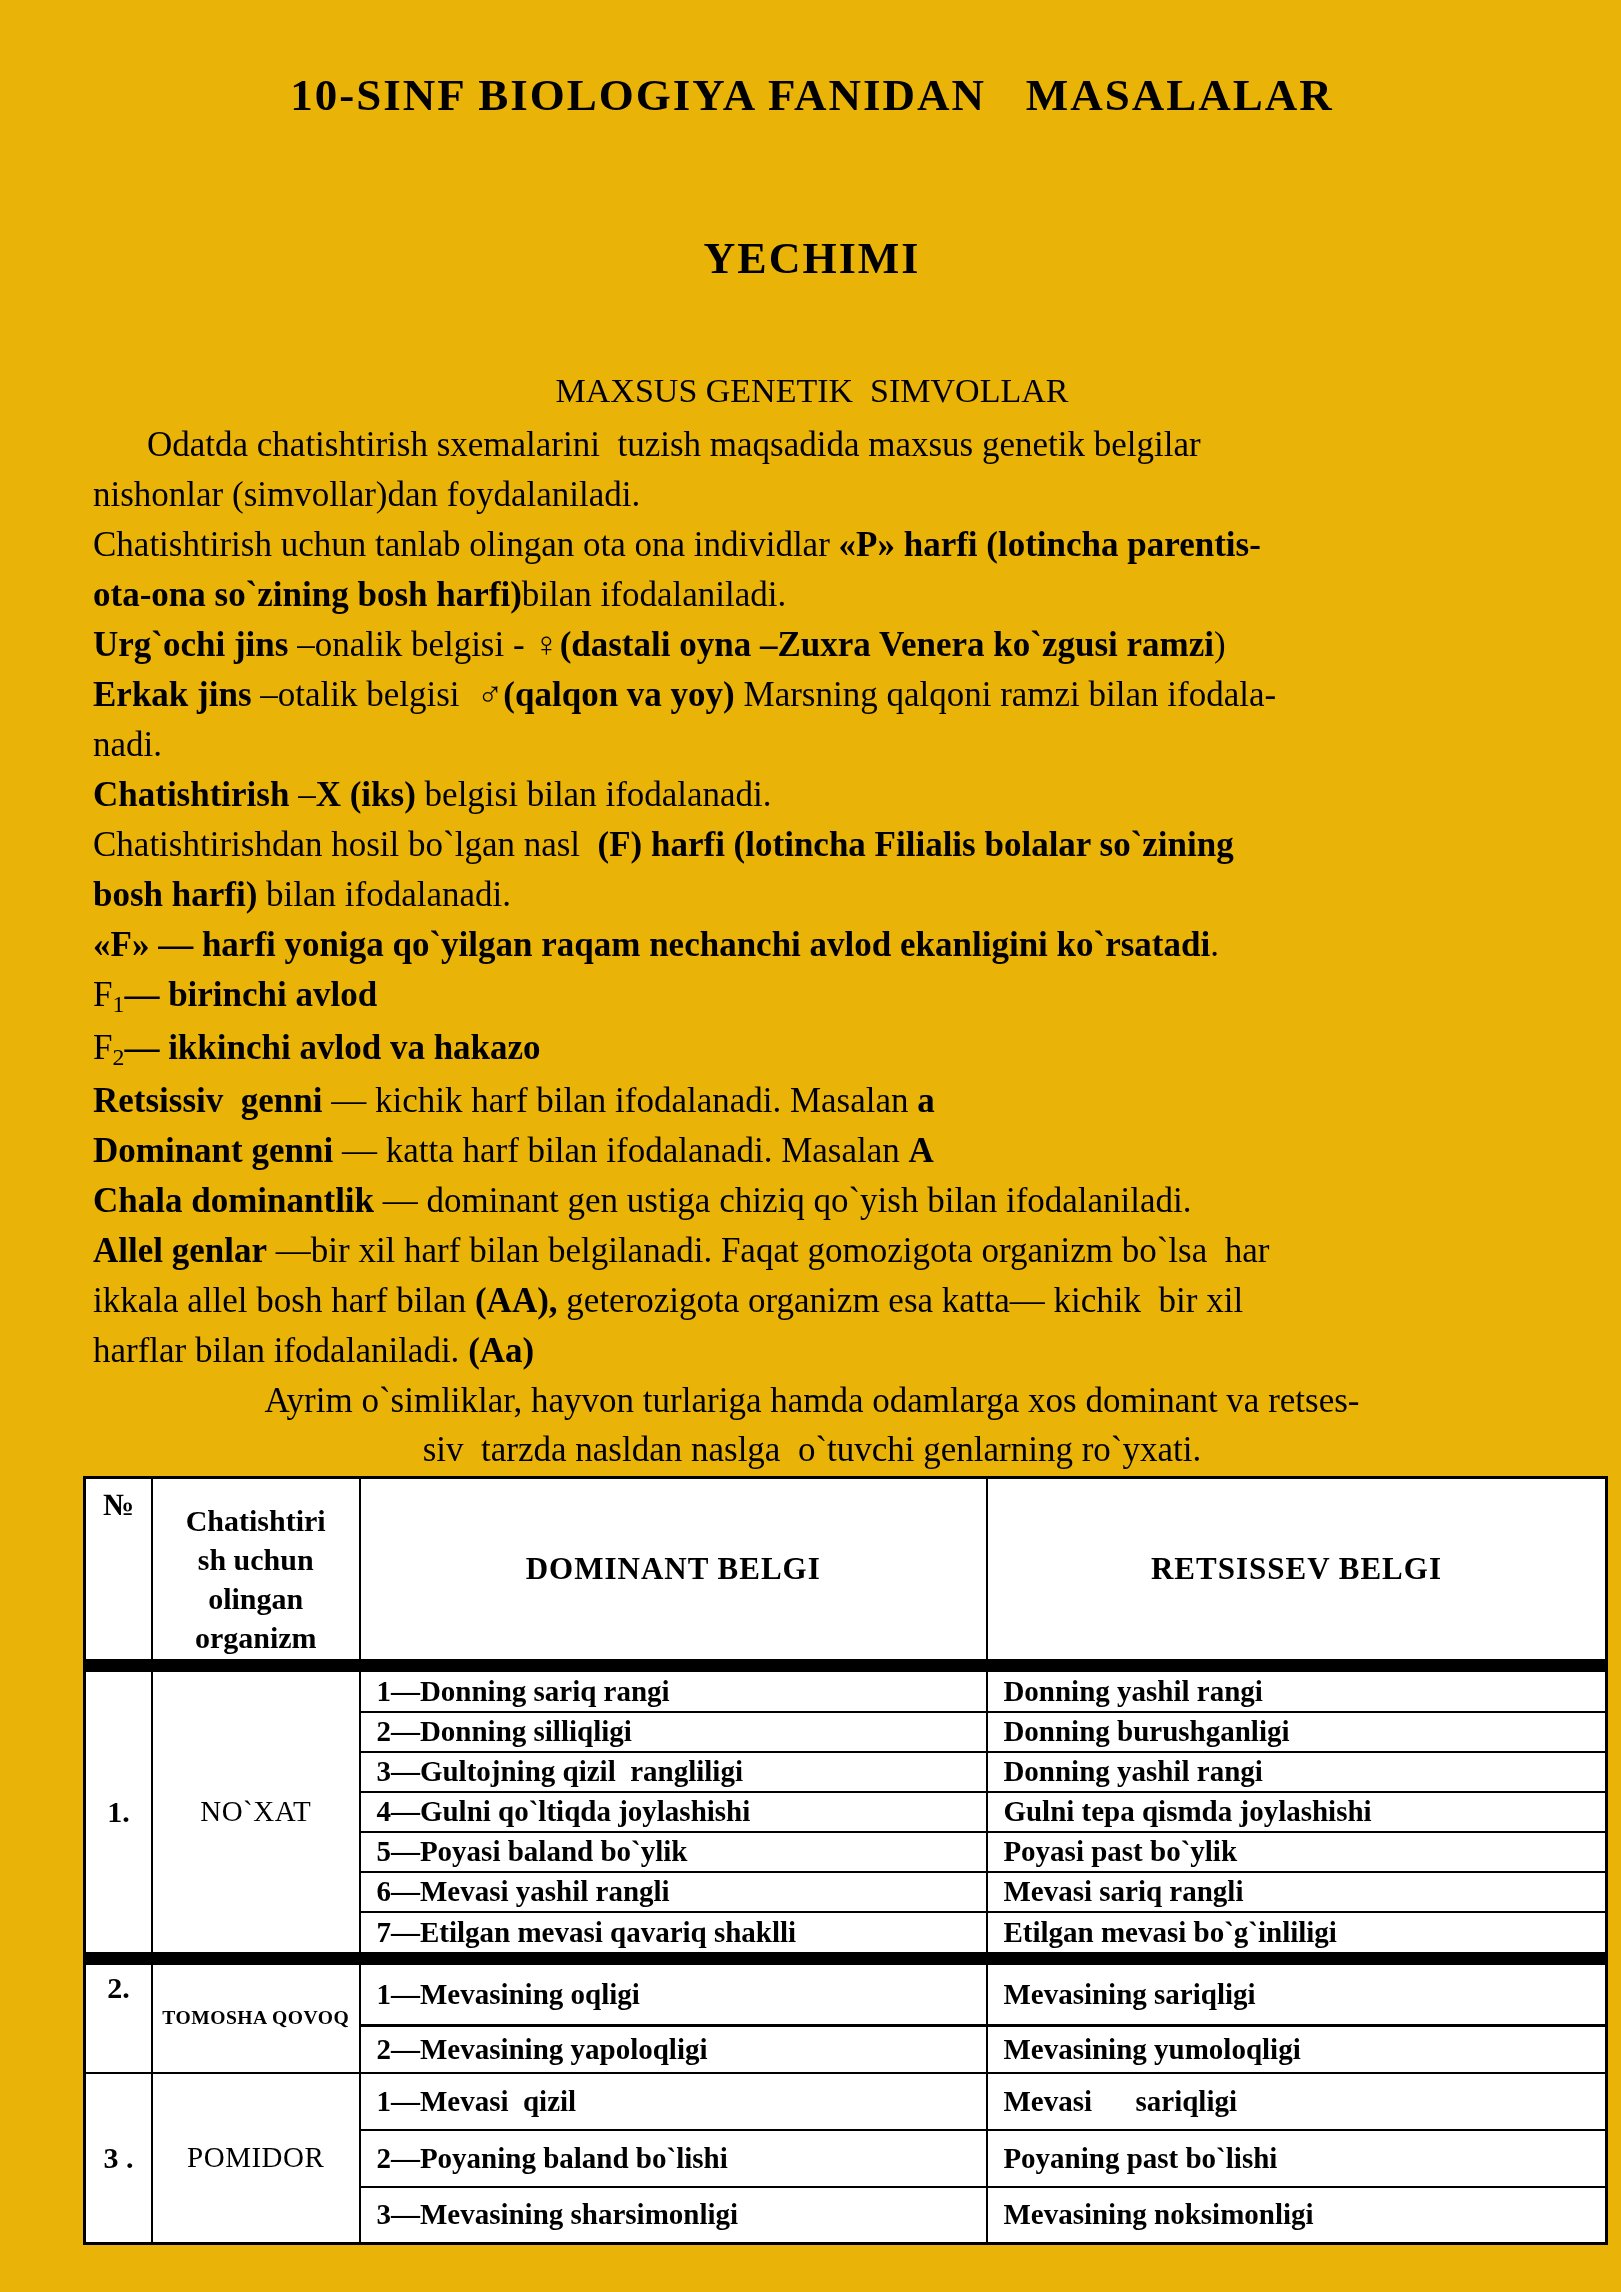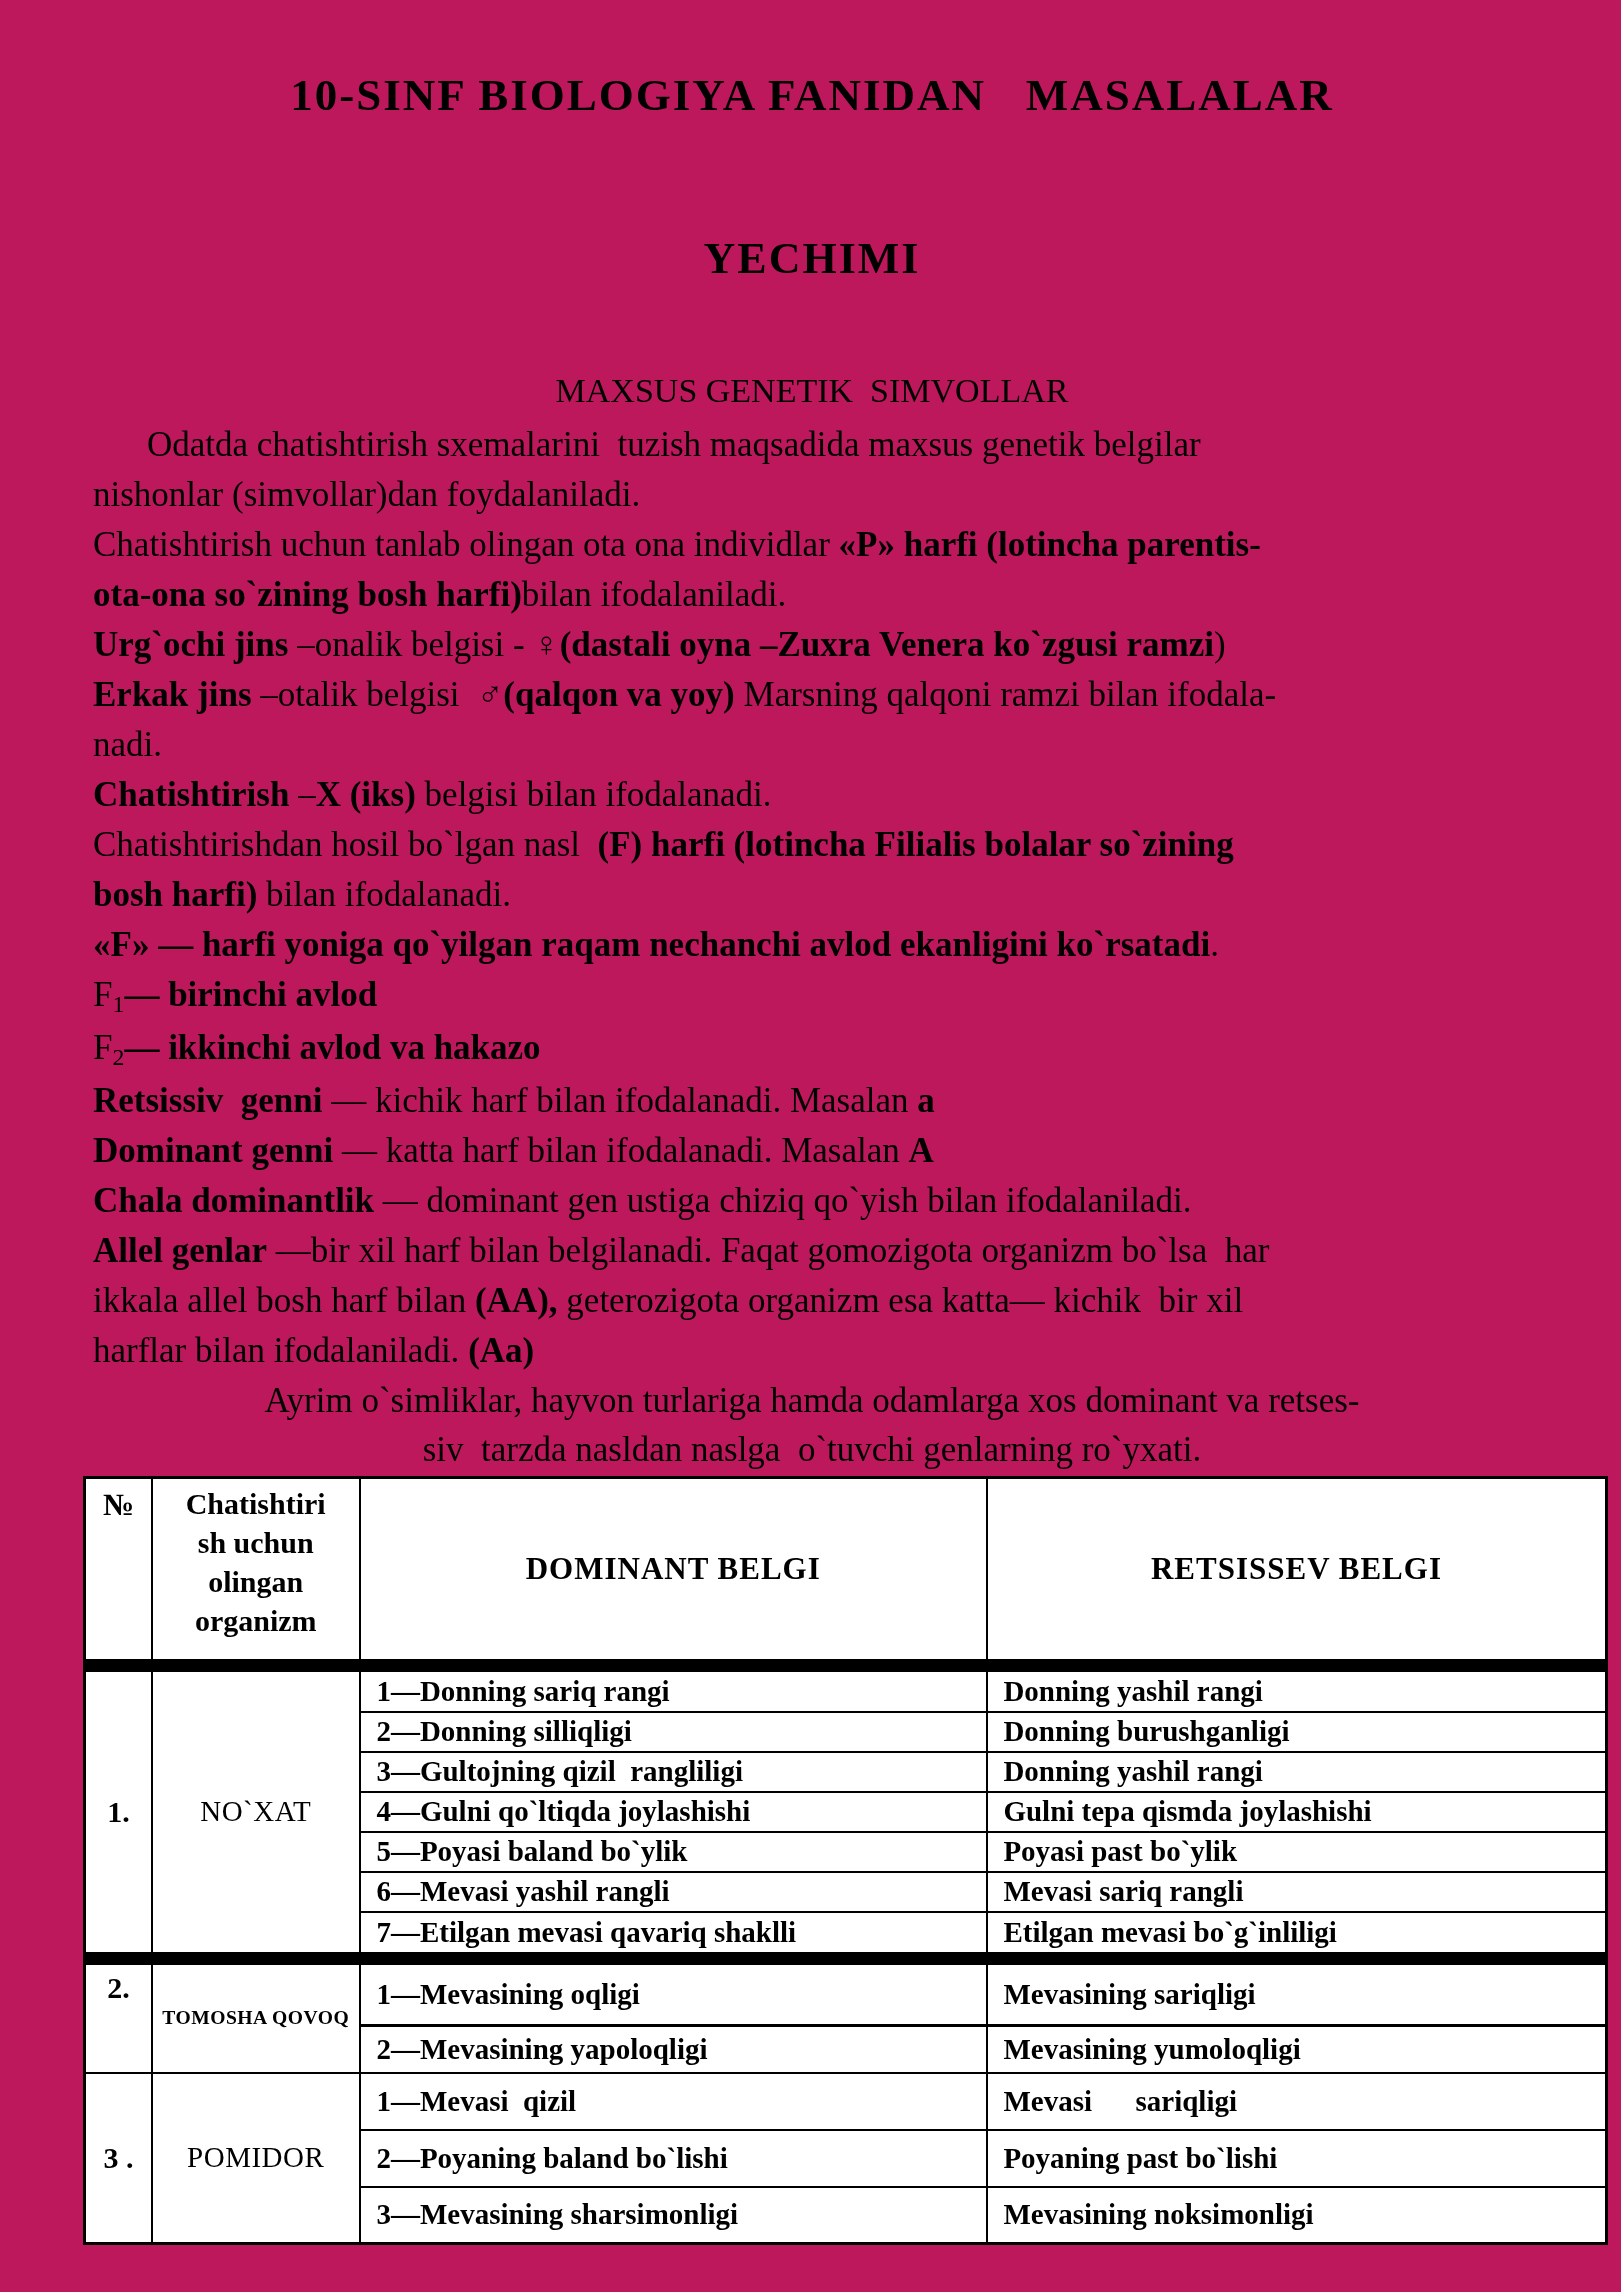--- a/index.html
+++ b/index.html
@@ -2,21 +2,21 @@
 <html><head>
 <meta charset="utf-8">
 <style>
   * { margin: 0; padding: 0; box-sizing: border-box; }
   html, body { background: #888; }
   .page {
     position: relative;
     width: 1621px;
     height: 2293px;
     margin: 0 auto;
-    background: #be185d;
+    background: #eab308;
     color: #000000;
     font-family: "Liberation Serif", serif;
     overflow: hidden;
   }
   .content { padding: 0 90px 0 93px; }
 
   .title {
     margin-top: 69px;
     text-align: center;
     font-size: 45px;
@@ -68,21 +68,21 @@
   table.gene-table { border: 3.9px solid #000; }
   table.gene-table th, table.gene-table td { border-left: 2.9px solid #000; }
 
   th.h-num {
     vertical-align: top; text-align: center;
     font-size: 31px; font-weight: bold; padding-top: 7.8px;
     height: 182px;
   }
   th.h-org {
     vertical-align: top; text-align: center;
-    font-size: 30px; font-weight: bold; line-height: 39px; padding-top: 5px;
+    font-size: 30px; font-weight: bold; line-height: 39px; padding-top: 22px;
   }
   th.h-dom, th.h-rec {
     vertical-align: middle; text-align: center;
     font-size: 31px; font-weight: bold; letter-spacing: 1px;
   }
 
   tr.sep-row td { height: 12.7px; background: #000; padding: 0; }
 
   td.num {
     font-weight: bold; font-size: 30px;

